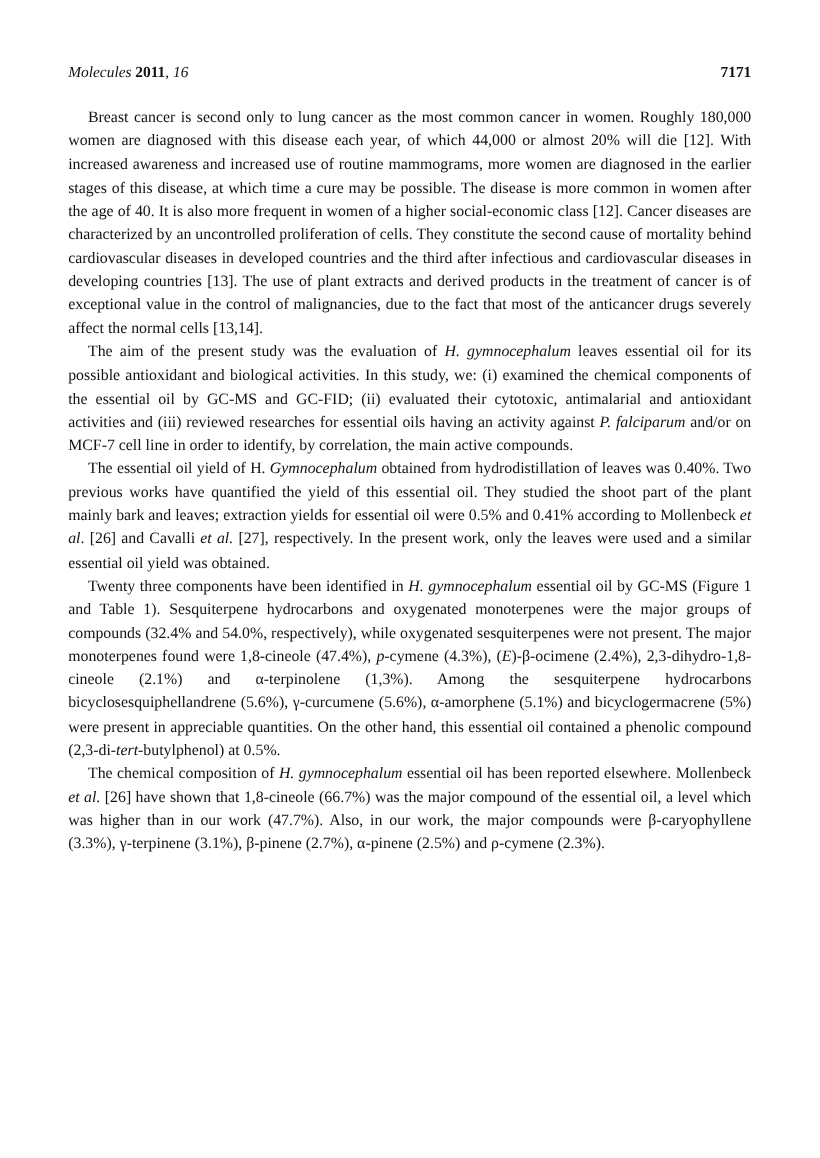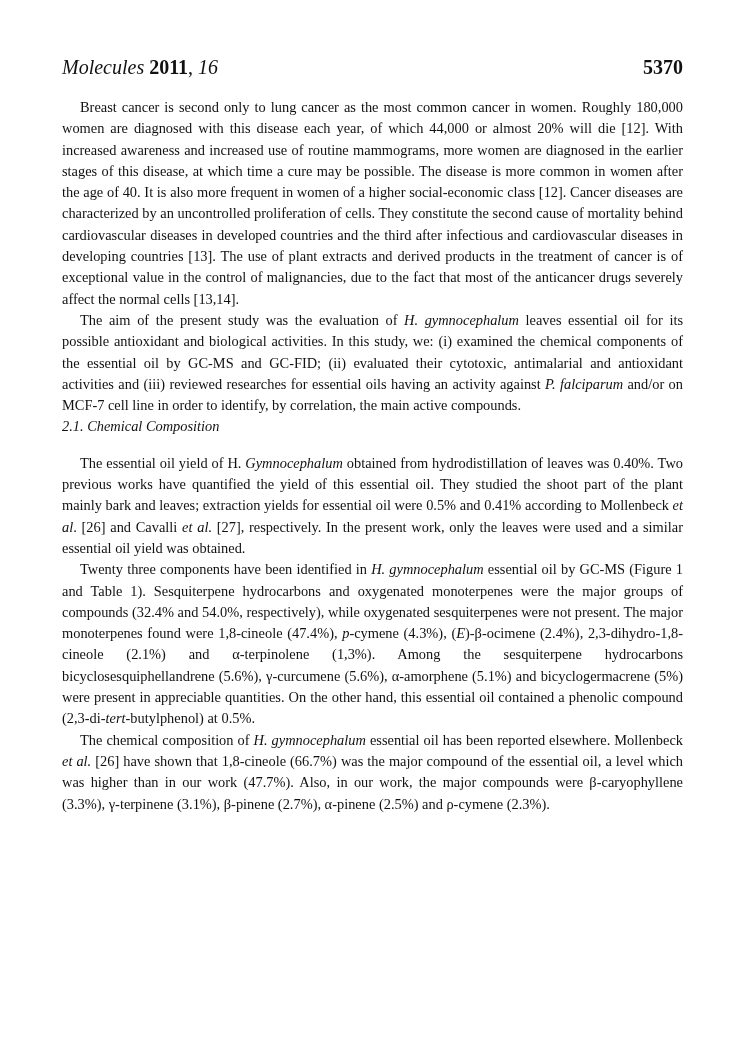--- a/index.html
+++ b/index.html
@@ -1,43 +1,42 @@
 <!DOCTYPE html>
 <html><head>
   <meta charset="utf-8">
   <style>
     html, body { margin: 0; padding: 0; background: #ffffff; }
     body { width: 745px; height: 1053px; position: relative; overflow: hidden;
            font-family: "Liberation Serif", "DejaVu Serif", serif; color: #111; }
     .header { position: absolute; top: 57px; left: 62px; width: 621px; height: 20px;
-              font-size: 20px; line-height: 20px; }
+              font-size: 14px; line-height: 20px; }
     .header .left { position: absolute; left: 0; top: 0; }
     .header .right { position: absolute; right: 0; top: 0; font-weight: bold; }
     .body { position: absolute; top: 97px; left: 62px; width: 621px;
             font-size: 14.4px; line-height: 21.3px; }
     p { margin: 0; text-align: justify; }
     p.indent { text-indent: 18px; }
     .h2 { font-weight: bold; margin-top: 15px; margin-bottom: 16px; }
     .h3 { font-style: italic; margin-bottom: 15px; }
     i { font-style: italic; }
   </style>
 </head>
 <body>
 
 <div class="header">
   <span class="left"><i>Molecules</i> <b>2011</b>, <i>16</i></span>
-  <span class="right">5370</span>
+  <span class="right">7171</span>
 </div>
 
 <div class="body">
 
   <p class="indent"><span>Breast cancer is second only to lung cancer as the most common cancer in women. Roughly 180,000 women are diagnosed with this disease each year, of which 44,000 or almost 20% will die [12]. With increased awareness and increased use of routine mammograms, more women are diagnosed in the earlier stages of this disease, at which time a cure may be possible. The disease is more common in women after the age of 40. It is also more frequent in women of a higher social-economic class [12]. Cancer diseases are characterized by an uncontrolled proliferation of cells. They constitute the second cause of mortality behind cardiovascular diseases in developed countries and the third after infectious and cardiovascular diseases in developing countries [13]. The use of plant extracts and derived products in the treatment of cancer is of exceptional value in the control of malignancies, due to the fact that most of the anticancer drugs severely affect the normal cells [13,14].</span></p>
 
   <p class="indent"><span>The aim of the present study was the evaluation of </span><i>H. gymnocephalum</i><span> leaves essential oil for its possible antioxidant and biological activities. In this study, we: (i) examined the chemical components of the essential oil by GC-MS and GC-FID; (ii) evaluated their cytotoxic, antimalarial and antioxidant activities and (iii) reviewed researches for essential oils having an activity against </span><i>P. falciparum</i><span> and/or on MCF-7 cell line in order to identify, by correlation, the main active compounds.</span></p>
 
-  <p class="h3">2.1. Chemical Composition</p>
 
   <p class="indent"><span>The essential oil yield of H. </span><i>Gymnocephalum</i><span> obtained from hydrodistillation of leaves was 0.40%. Two previous works have quantified the yield of this essential oil. They studied the shoot part of the plant mainly bark and leaves; extraction yields for essential oil were 0.5% and 0.41% according to Mollenbeck </span><i>et al</i><span>. [26] and Cavalli </span><i>et al.</i><span> [27], respectively. In the present work, only the leaves were used and a similar essential oil yield was obtained.</span></p>
 
   <p class="indent"><span>Twenty three components have been identified in </span><i>H. gymnocephalum</i><span> essential oil by GC-MS (Figure 1 and Table 1). Sesquiterpene hydrocarbons and oxygenated monoterpenes were the major groups of compounds (32.4% and 54.0%, respectively), while oxygenated sesquiterpenes were not present. The major monoterpenes found were 1,8-cineole (47.4%), </span><i>p</i><span>-cymene (4.3%), (</span><i>E</i><span>)-β-ocimene (2.4%), 2,3-dihydro-1,8-cineole (2.1%) and α-terpinolene (1,3%). Among the sesquiterpene hydrocarbons bicyclosesquiphellandrene (5.6%), γ-curcumene (5.6%), α-amorphene (5.1%) and bicyclogermacrene (5%) were present in appreciable quantities. On the other hand, this essential oil contained a phenolic compound (2,3-di-</span><i>tert</i><span>-butylphenol) at 0.5%.</span></p>
 
   <p class="indent"><span>The chemical composition of </span><i>H. gymnocephalum</i><span> essential oil has been reported elsewhere. Mollenbeck </span><i>et al.</i><span> [26] have shown that 1,8-cineole (66.7%) was the major compound of the essential oil, a level which was higher than in our work (47.7%). Also, in our work, the major compounds were β-caryophyllene (3.3%), γ-terpinene (3.1%), β-pinene (2.7%), α-pinene (2.5%) and ρ-cymene (2.3%).</span></p>
 </div>
 
 </body></html>

